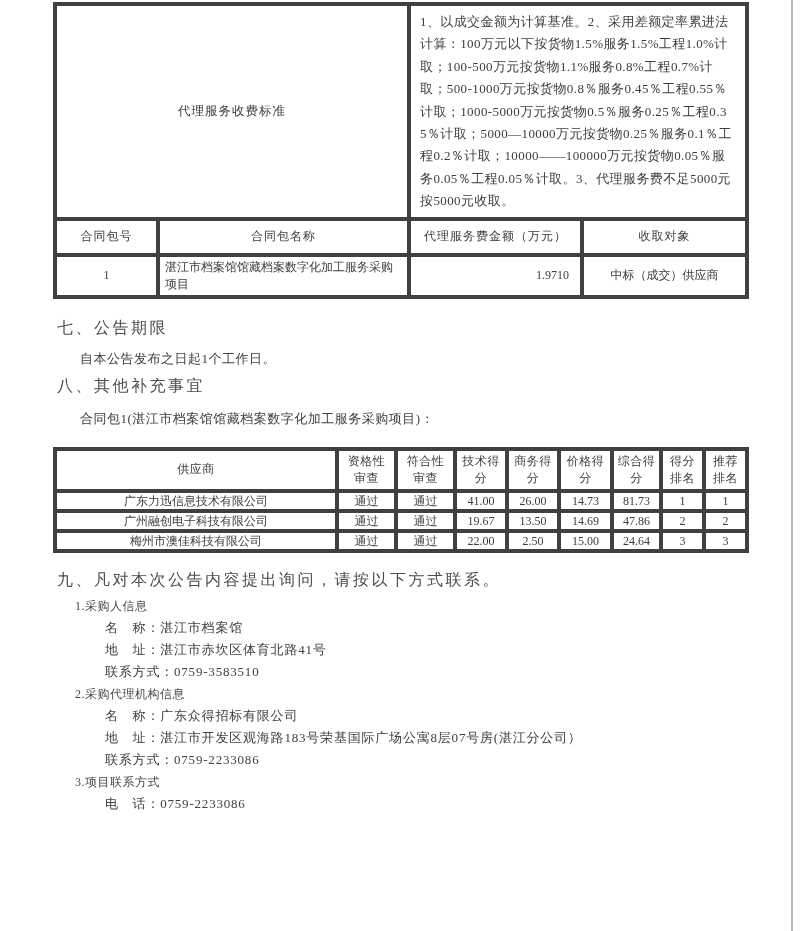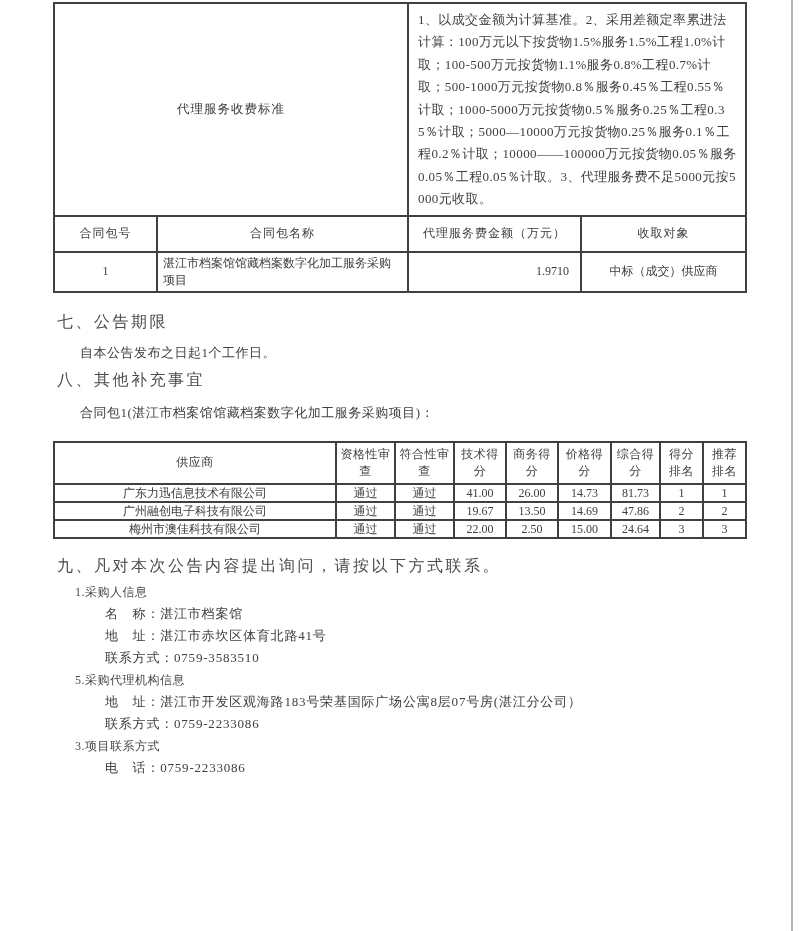--- a/index.html
+++ b/index.html
@@ -3,21 +3,21 @@
 <meta charset="utf-8">
 <style>
   * { margin:0; padding:0; box-sizing:border-box; }
   html,body { background:#fff; }
   body { font-family:"Liberation Serif","DejaVu Serif",serif; color:#404040; }
   .page { position:relative; width:800px; height:931px; background:#ffffff; overflow:hidden; }
   .page-right-edge { position:absolute; left:791px; top:0; height:100%; width:2px; background:#b5b5b5; }
   .content { position:absolute; left:53px; top:2px; width:692px; }
 
   table { border-collapse:collapse; width:692px; table-layout:fixed; color:#3d3d3d; }
-  td, th { border:2px solid #404040; font-weight:normal; font-size:12px; vertical-align:middle; }
+  td, th { border:4px solid #404040; font-weight:normal; font-size:12px; vertical-align:middle; }
 
   
   .fee-std-label { text-align:center; font-size:12.5px; letter-spacing:1px; }
   .fee-std-text {
     vertical-align:top; text-align:left; padding:5px 8px 4px 9px;
     font-size:13px; line-height:22.4px; letter-spacing:0.4px; word-break:break-all;
   }
   .fee-head td { height:36px; text-align:center; letter-spacing:1px; }
   .fee-row td { height:38px; }
   .cell-center { text-align:center; }
@@ -151,21 +151,22 @@
     <div class="sec-title t9">九、凡对本次公告内容提出询问，请按以下方式联系。</div>
 
     <div class="contacts">
       <div>
         <div class="sub-head">1.采购人信息</div>
         <div class="detail">名　称：湛江市档案馆</div>
         <div class="detail">地　址：湛江市赤坎区体育北路41号</div>
         <div class="detail">联系方式：0759-3583510</div>
       </div>
       <div>
-        <div class="sub-head">5.采购代理机构信息</div>
+        <div class="sub-head">2.采购代理机构信息</div>
+        <div class="detail">名　称：广东众得招标有限公司</div>
         <div class="detail">地　址：湛江市开发区观海路183号荣基国际广场公寓8层07号房(湛江分公司）</div>
         <div class="detail">联系方式：0759-2233086</div>
       </div>
       <div>
         <div class="sub-head">3.项目联系方式</div>
         <div class="detail">电　话：0759-2233086</div>
       </div>
     </div>
 
 

